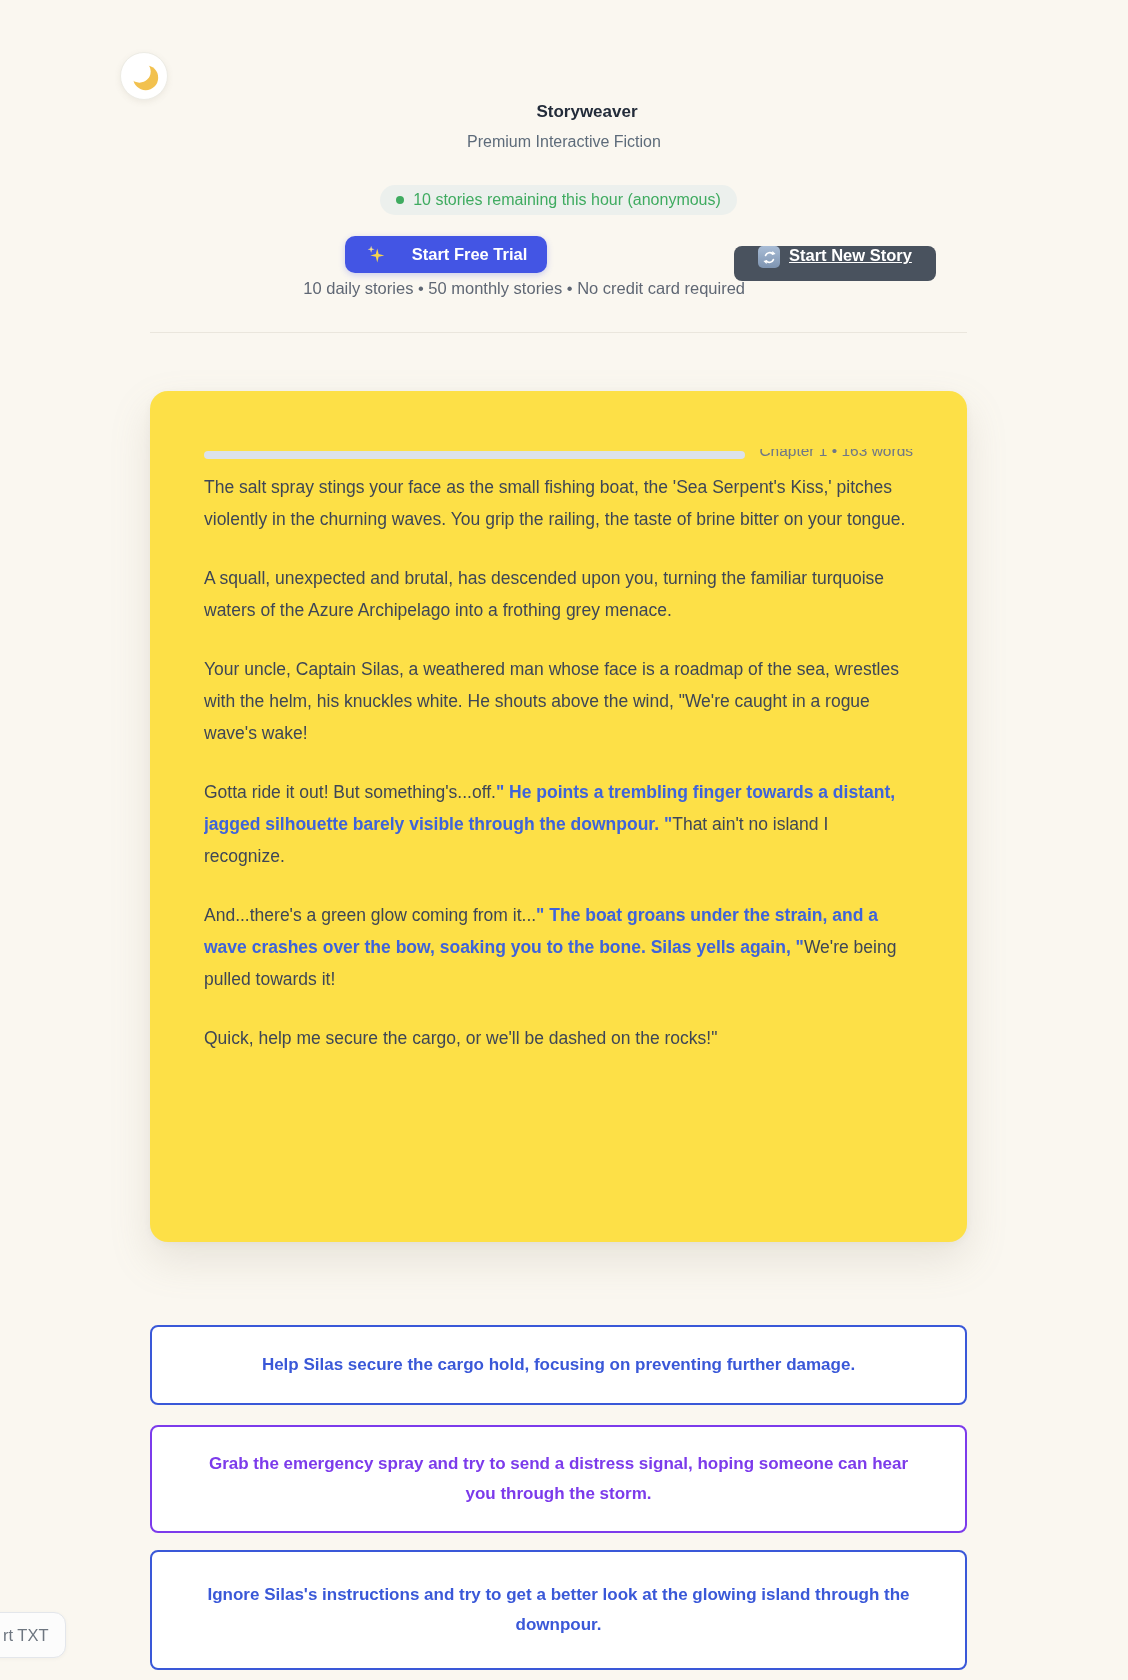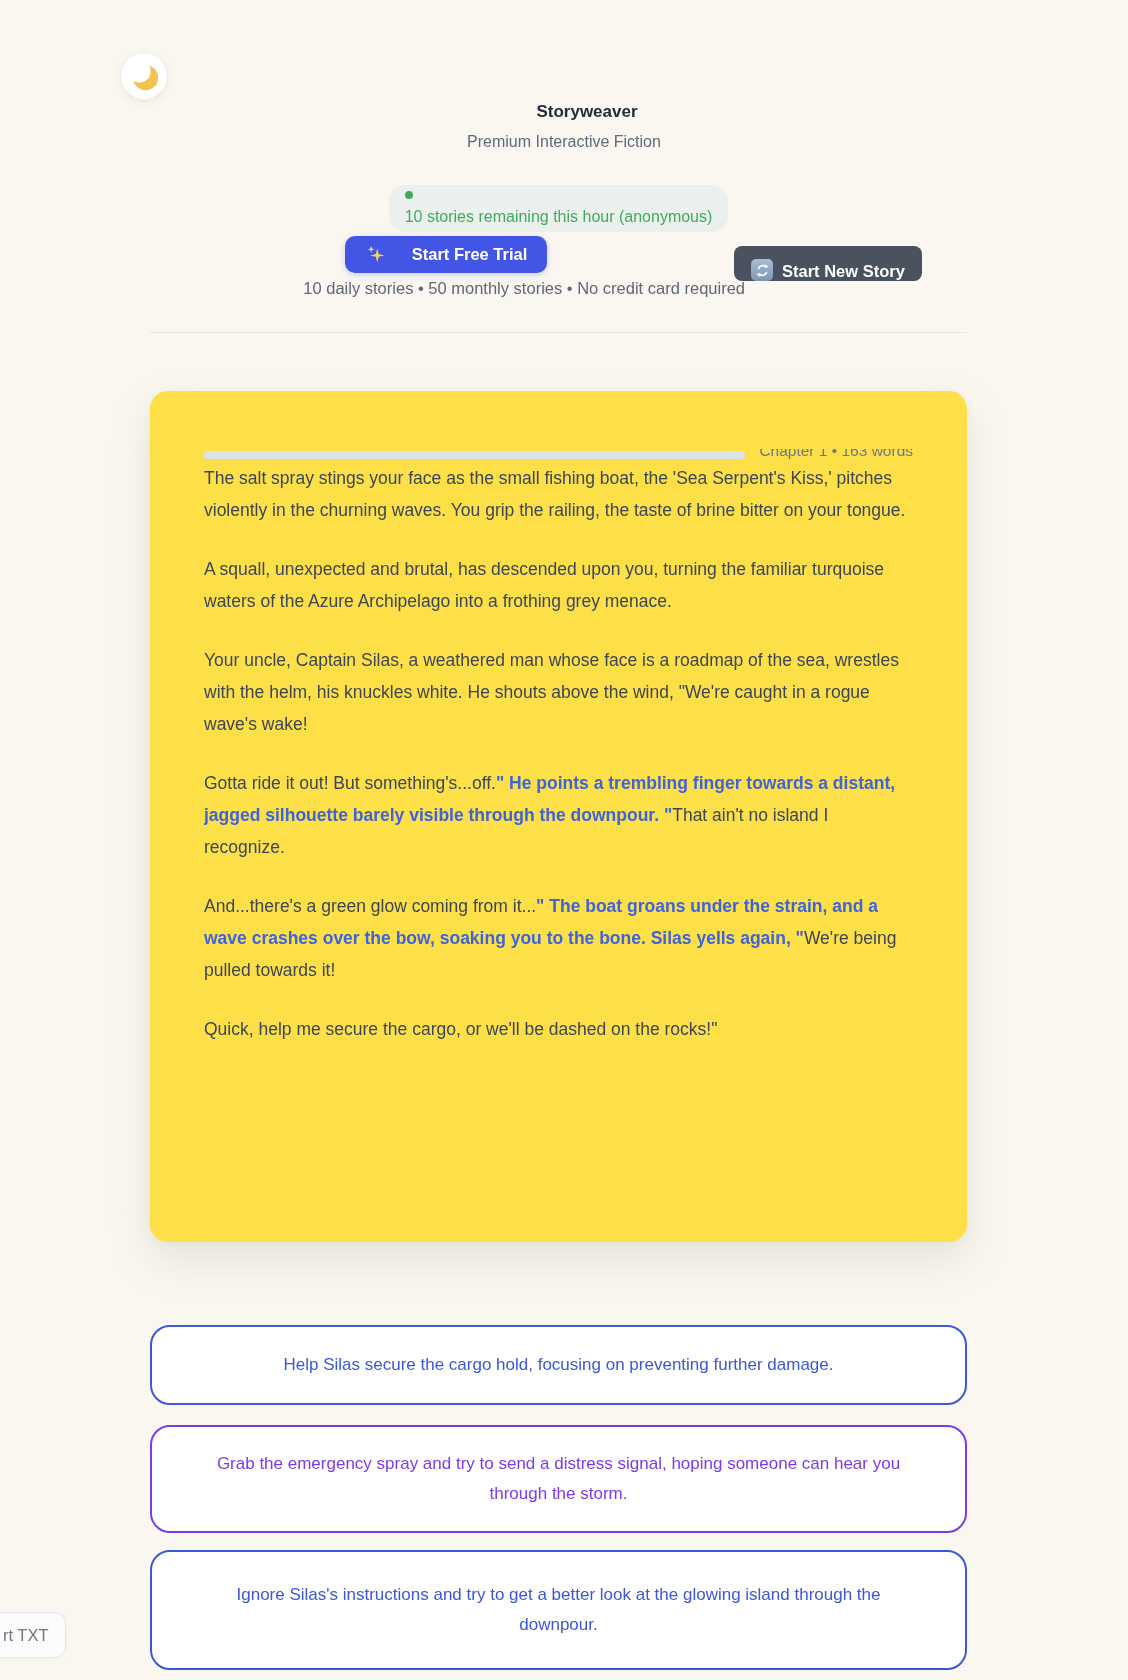--- a/index.html
+++ b/index.html
@@ -28,46 +28,47 @@
     text-align:center; font-size:17px; font-weight:bold; color:#232C3A;padding-left:46px;
   }
   .app-subtitle {
     position:absolute; top:133px; left:0; width:100%;
     text-align:center; font-size:16px; color:#5D6B7A;
   }
   .badge-row {
     position:absolute; top:185px; left:150px; width:817px; text-align:center;
   }
   .status-badge {
-    display:inline-flex; gap:9px;
+    display:inline-flex; align-items:center; gap:9px;
     background:#ECF0ED; border-radius:16px; padding:6px 16px;
-    font-size:16px; color: var(--badge-green, #3FAB60); flex-direction: column;
+    font-size:16px; color: var(--badge-green, #3FAB60);
   }
   .status-dot { width:8px; height:8px; border-radius:50%; background:var(--badge-green,#3FAB60); }
 
   .trial-button {
     position:absolute; left:345px; top:236px; width:202px; height:37px;
     background: var(--trial-blue, #4355E4);
     border:none; border-radius:10px; cursor:pointer;
     display:flex; align-items:center; justify-content:center; gap:26px;
     color:#FFFFFF; font-size:16.5px; font-weight:bold;
     font-family:"Liberation Sans", sans-serif;
     box-shadow:0 2px 6px rgba(67,85,228,.25);
   }
   .trial-caption {
     position:absolute; left:145px; top:279px; width:600px;
     text-align:right; font-size:16.5px; color:#5F6774;
   }
   .new-story-button {
     position:absolute; left:734px; top:246px; height:35px;
     background: var(--new-story-bg, #49525E);
-    border:none; border-radius:8px; cursor:pointer; padding:0 17px;
-    display:flex; align-items:flex-end; gap:9px;
+    border:none; border-radius:8px; cursor:pointer; padding:0 24px;
+    display:flex; align-items:flex-start; gap:9px;
     color:#FFFFFF; font-size:16.5px; font-weight:bold;
     font-family:"Liberation Sans", sans-serif;
+    text-decoration:underline;
   }
   .refresh-box {
     width:22px; height:22px; border-radius:5px;
     background:linear-gradient(180deg,#A9BDD6,#7E94B1);
     display:flex; align-items:center; justify-content:center;
   }
 
   .divider {
     position:absolute; left:150px; top:332px; width:817px; height:1px;
     background:#EAE6DD;
@@ -88,36 +89,36 @@
     height:22px; margin-top:-9px;
   }
   .progress-track {
     flex:1; height:8px; border-radius:4px;
     background: var(--progress-track, #DCE2EB);
     margin-bottom:3px;
   }
   .meta-label {
     font-size:15.5px; color:#6F7787; white-space:nowrap; line-height:22px;
   }
-  .story-text { margin-top:0; }
+  .story-text { margin-top:9px; }
   .story-text p {
     font-size:17.5px; line-height:32px; color:#3E4656; margin-bottom:27px;
   }
   .story-text .ai {
     color: var(--ai-blue, #3E63DB); font-weight:bold;
   }
 
   
   .choice {
     position:absolute; left:150px; width:817px;
-    background:#FFFFFF; border-radius:20px; cursor:pointer;
+    background:#FFFFFF; border-radius:8px; cursor:pointer;
     display:flex; align-items:center; justify-content:center;
     padding:0 46px; text-align:center;
     font-family:"Liberation Sans", sans-serif;
-    font-size:17px; font-weight:normal; line-height:30px;
+    font-size:17px; font-weight:bold; line-height:30px;
   }
   .choice.blue   { color:var(--choice-blue,#3A58D8);  border:2px solid var(--choice-blue,#3A58D8); }
   .choice.purple { color:var(--choice-purple,#7C3BEB); border:2px solid var(--choice-purple,#7C3BEB); }
   .choice:nth-of-type(1) { top:1325px; height:80px; }
 
   
   .export-button {
     position:absolute; left:-14px; top:1612px; height:46px;
     background:#FCFCFC; border:1px solid #E3E6EB; border-radius:12px;
     padding:0 16px; color:#6E7680; font-size:16.5px;

